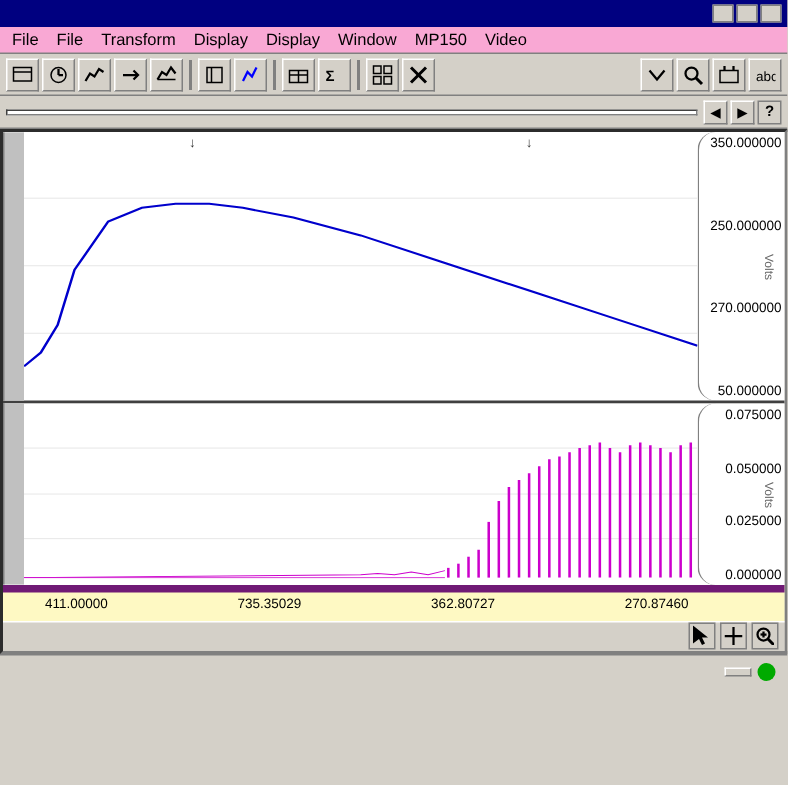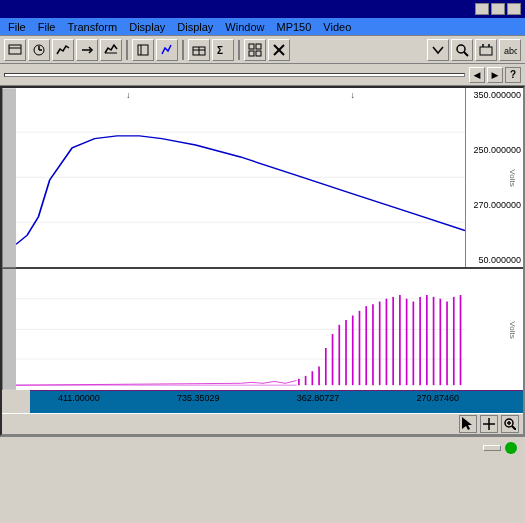--- a/index.html
+++ b/index.html
@@ -29,21 +29,21 @@
       font-size: 9px;
       display: flex;
       align-items: center;
       justify-content: center;
       cursor: pointer;
       color: black;
     }
 
     
     .menu-bar {
-      background: #3b82f6;
+      background: #f9a8d4;
       height: 18px;
       display: flex;
       align-items: center;
       border-bottom: 1px solid #808080;
       padding: 0 2px;
       font-size: 11px;
     }
     .menu-item {
       padding: 1px 6px;
       cursor: pointer;
@@ -147,20 +147,21 @@
       bottom: 0;
       width: 58px;
       display: flex;
       flex-direction: column;
       justify-content: space-between;
       padding: 2px 2px;
       font-size: 9px;
       text-align: right;
       color: #000;
       border-left: 1px solid #808080;
+      border-radius: 12px;
     }
     .bottom-cursor-btn {
       width: 18px;
       height: 18px;
       background: #d4d0c8;
       border: 1px solid #808080;
       display: flex;
       align-items: center;
       justify-content: center;
       cursor: pointer;
@@ -393,20 +394,26 @@
         <span style="color:rgba(200,0,0,0.6);"></span><span style="color:rgba(0,0,180,0.6);"></span>
       </div>
       <div class="watermark-cn"></div>
       <div class="watermark-en"></div>
     </div>
   </div>
 
   <div style="position:relative; height:130px; background:white;">
     <div class="channel-label-left"></div>
 
+    <div class="y-axis-right">
+      <span>0.075000</span>
+      <span>0.050000</span>
+      <span>0.025000</span>
+      <span>0.000000</span>
+    </div>
     <span style="position:absolute;right:2px;top:50%;font-size:8px;color:#666;transform:translateY(-50%) rotate(90deg);writing-mode:horizontal-tb;">Volts</span>
 
     <svg style="position:absolute;left:14px;top:0;bottom:0;width:calc(100% - 72px);height:100%;" viewBox="0 0 400 130" preserveAspectRatio="none">
 
       <line x1="0" y1="32" x2="400" y2="32" stroke="#e0e0e0" stroke-width="0.5"></line>
       <line x1="0" y1="65" x2="400" y2="65" stroke="#e0e0e0" stroke-width="0.5"></line>
       <line x1="0" y1="97" x2="400" y2="97" stroke="#e0e0e0" stroke-width="0.5"></line>
 
       <path d="M 0,125 L 200,123 L 210,122 L 220,123 L 230,121 L 240,123 L 250,120" fill="none" stroke="#cc00cc" stroke-width="0.7"></path>
 
@@ -433,21 +440,21 @@
       <line x1="372" y1="125" x2="372" y2="30" stroke="#cc00cc" stroke-width="1.5"></line>
       <line x1="378" y1="125" x2="378" y2="32" stroke="#cc00cc" stroke-width="1.5"></line>
       <line x1="384" y1="125" x2="384" y2="35" stroke="#cc00cc" stroke-width="1.5"></line>
       <line x1="390" y1="125" x2="390" y2="30" stroke="#cc00cc" stroke-width="1.5"></line>
       <line x1="396" y1="125" x2="396" y2="28" stroke="#cc00cc" stroke-width="1.5"></line>
 
       <line x1="250" y1="125" x2="0" y2="125" stroke="#cc00cc" stroke-width="0.5"></line>
     </svg>
   </div>
 
-  <div style="height:25px;background:#0369a1;display:flex;flex-direction:column;border-top:1px solid #701a75;margin-left:28px;">
+  <div style="height:25px;background:#fef9c3;display:flex;flex-direction:column;border-top:5px solid #701a75;">
     <div style="display:flex;justify-content:space-between;padding:2px 14px 0 28px;padding-right:64px;font-size:9px;">
       <span>411.00000</span>
       <span>735.35029</span>
       <span>362.80727</span>
       <span>270.87460</span>
     </div>
     <div style="text-align:center;font-size:9px;padding-right:44px;"></div>
   </div>
 
   <div style="height:22px;background:#d4d0c8;display:flex;align-items:center;padding:0 4px;gap:3px;border-top:1px solid #fff;">

